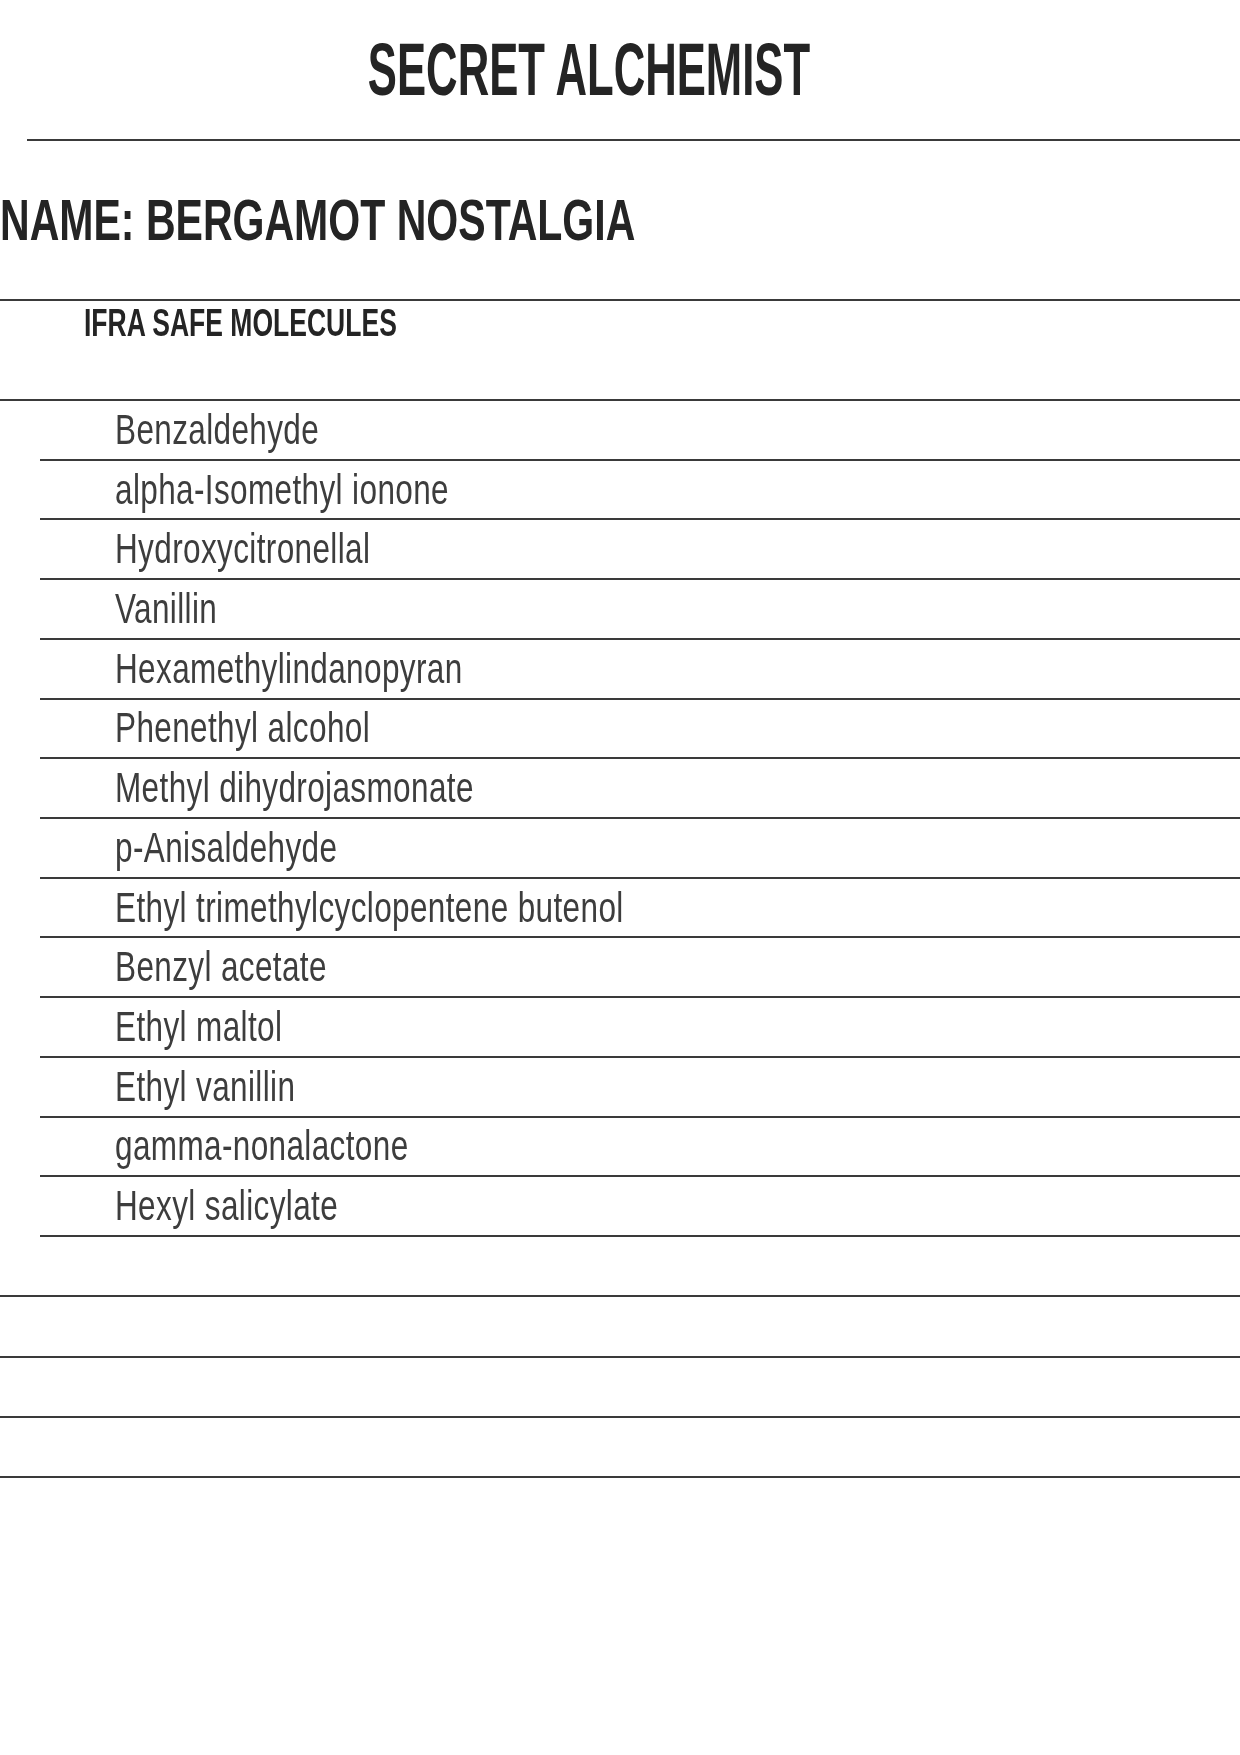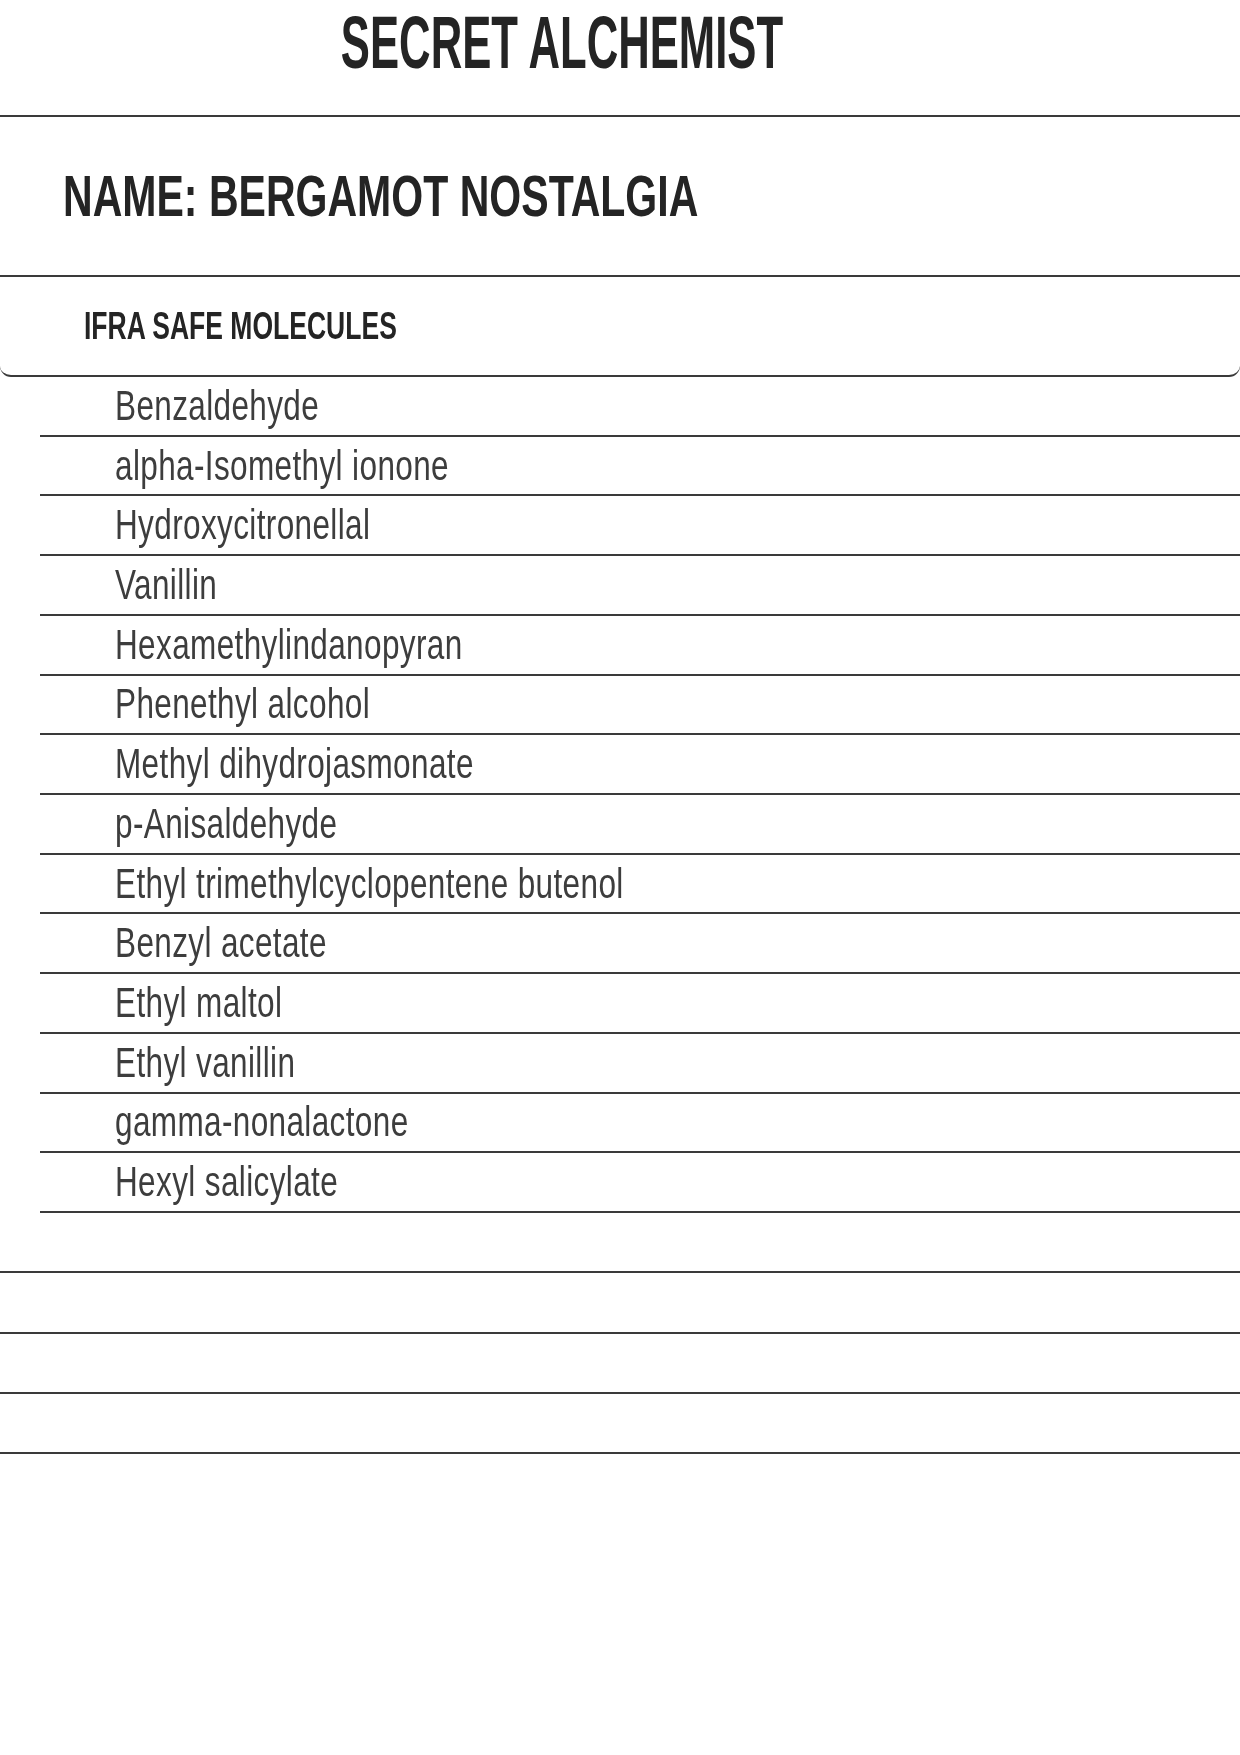--- a/index.html
+++ b/index.html
@@ -16,61 +16,59 @@
     background:var(--bg);
     font-family:"Liberation Sans", sans-serif;
     color:var(--ink);
     overflow:hidden;
     box-sizing:border-box;
   }
   .page *{box-sizing:border-box;}
 
   
   .masthead{
-    height:117px;
+    height:141px;
     border-bottom:2px solid var(--line);
-    display:flex;align-items:flex-start;
+    display:flex;align-items:center;margin-left:27px;
   }
   .brand{
     margin:0;
     width:1124px;              
     text-align:center;
     font-size:74px;
     font-weight:bold;
     letter-spacing:0px;
     transform:scaleX(0.59);
     transform-origin:50% 50%;
     white-space:nowrap;
     color:var(--ink);
   }
 
   
   .name-band{
     height:160px;
     border-bottom:2px solid var(--line);
     display:flex;align-items:center;
-    padding-left:63px;
   }
   .name-heading{
     margin:0;
     font-size:57px;
     font-weight:bold;
     transform:scaleX(0.72);
     transform-origin:0 50%;
     white-space:nowrap;
     color:var(--ink);
   }
 
   
   .table-header-band{
     height:100px;
     border-bottom:2px solid var(--line);
-    display:flex;align-items:center;
+    display:flex;align-items:flex-start;
     padding-left:84px;
-    border-radius:11px;
   }
   .table-header-label{
     margin:0;
     font-size:39px;
     font-weight:bold;
     transform:scaleX(0.68);
     transform-origin:0 50%;
     white-space:nowrap;
     color:var(--ink);
   }

